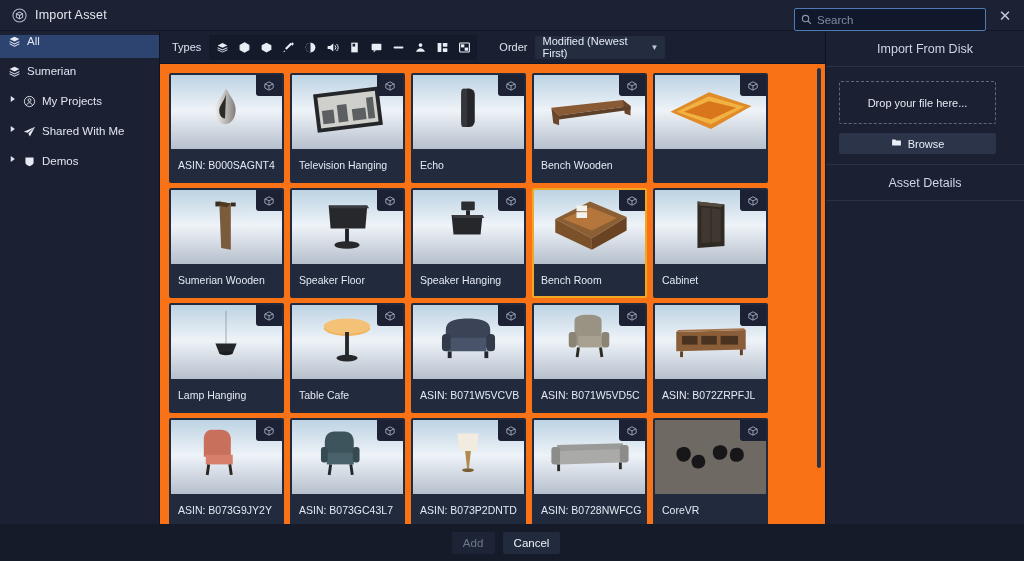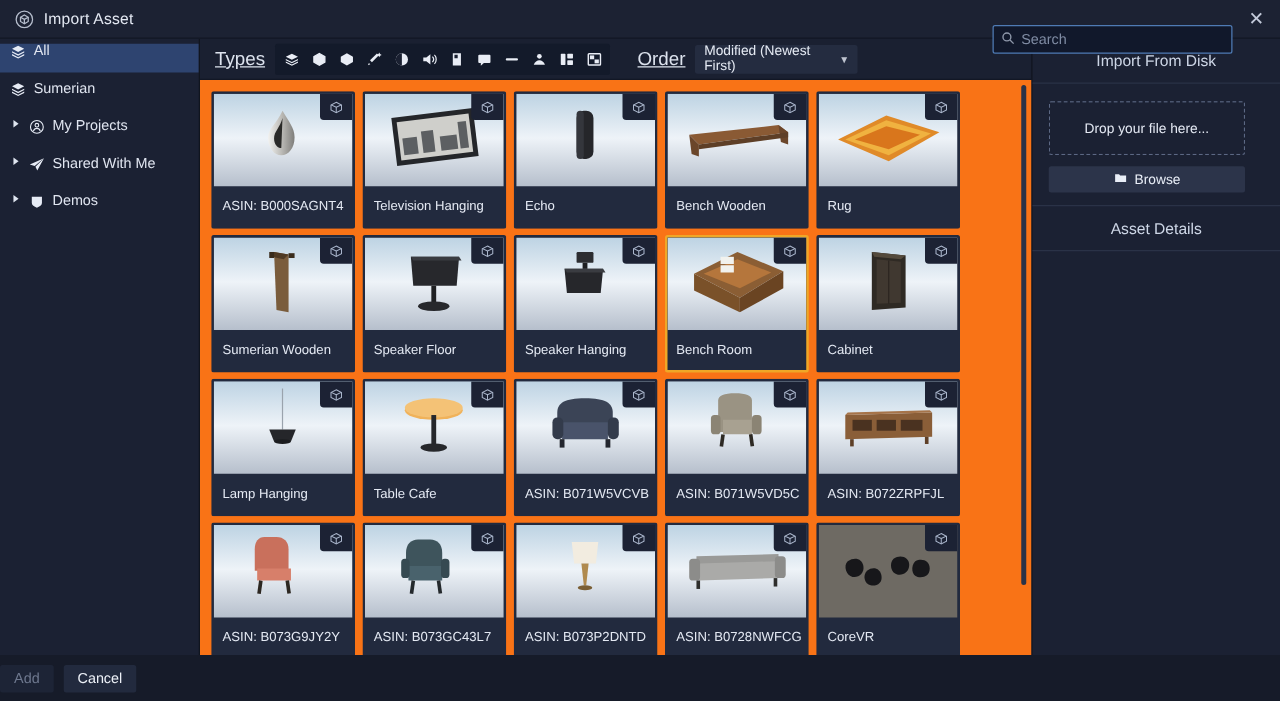--- a/index.html
+++ b/index.html
@@ -16,21 +16,21 @@
   .titlebar {
     height:31px; flex:0 0 31px; background:#1c2233;
     display:flex; align-items:center; position:relative;
     border-bottom:1px solid #121725;
   }
   .title-left { display:flex; align-items:center; gap:8px; padding-left:12px; }
   .title-icon { width:15px; height:15px; opacity:.85; display:block; }
   .title-text { font-size:12.5px; color:#e3e8f2; letter-spacing:.2px; }
 
   .search-wrap {
-    position:absolute; right:38px; top:20px;
+    position:absolute; right:38px; top:8px;
     width:192px; height:23px;
     background:#11182b; border:1px solid #4f7bb5; border-radius:2px;
     display:flex; align-items:center; padding:0 6px; gap:5px;
   }
   .search-wrap svg { width:11px; height:11px; flex:0 0 11px; opacity:.75; }
   .search-input {
     flex:1; background:transparent; border:none; outline:none;
     font-family:"Liberation Sans", sans-serif;
     font-size:11.5px; color:#cfd6e4; height:100%;
     padding:0;
@@ -67,21 +67,21 @@
 
   
   .main { flex:1; display:flex; flex-direction:column; min-width:0; background:#161b29; }
 
   
   .toolbar {
     height:33px; flex:0 0 33px; display:flex; align-items:center;
     padding-left:12px; gap:8px; background:#1a2031;
     border-bottom:1px solid #121725;
   }
-  .tb-label { font-size:15px; color:#dde3ee;text-decoration:underline; }
+  .tb-label { font-size:11px; color:#dde3ee; }
   .type-group {
     display:flex; align-items:center; height:25px;
     background:#131a2a; border-radius:2px; padding:0 2px;
   }
   .type-btn {
     width:22px; height:23px; display:flex; align-items:center; justify-content:center;
     cursor:pointer; border:none; background:transparent;
   }
   .type-btn svg { width:13px; height:13px; fill:#e9edf5; }
   .order-select {
@@ -153,21 +153,21 @@
   }
   .browse-btn svg { width:11px; height:11px; fill:#e9eef7; }
   .rp-sep { height:1px; background:#2a3247; }
   .rp-empty {
     padding:14px 13px; font-size:10.5px; line-height:1.5; color:#dbe2ee;
   }
 
   
   .footer {
     height:37px; flex:0 0 37px; background:#161b29;
-    display:flex; align-items:center; justify-content:flex-start;
+    display:flex; align-items:center; justify-content:center;
     padding-right:12px; gap:8px;
   }
   .btn {
     height:22px; min-width:43px; border-radius:2px; border:none;
     font-size:11.5px; cursor:pointer; padding:0 11px;
     font-family:"Liberation Sans", sans-serif;
     background:#222a3e; color:#edf1f8;
   }
   .btn.disabled { color:#6c7siz; color:#6d778d; cursor:default; background:#1d2436; }
 </style>
@@ -443,21 +443,20 @@
                     <path d="M22 38 L56 22 L93 33 L58 51z" fill="#f0b240"></path>
                     <path d="M30 38 L56 27 L84 34 L58 46z" fill="#d9761c"></path>
                   </svg></div>
                 <div class="notch">
                   <svg viewBox="0 0 16 16">
                     <path d="M8 2.4 13.6 5.4v5.2L8 13.6 2.4 10.6V5.4z"></path>
                     <path d="M8 7.8v5.6M8 7.8 2.6 5.2M8 7.8l5.4-2.6"></path>
                   </svg>
                 </div>
               </div>
-              <div class="card-label">Rug</div>
             </div>
             <div class="card">
               <div class="thumb">
                 <div class="art"><svg viewBox="0 0 115 74">
                     <path d="M50 12 L62 14 L62 62 L52 60z" fill="#7a5c3c"></path>
                     <path d="M50 12 L62 14 L58 18 L48 16z" fill="#4f3a24"></path>
                     <rect x="46" y="12" width="4" height="5" fill="#3a2c1c"></rect>
                     <rect x="62" y="13" width="5" height="4" fill="#3a2c1c"></rect>
                   </svg></div>
                 <div class="notch">

